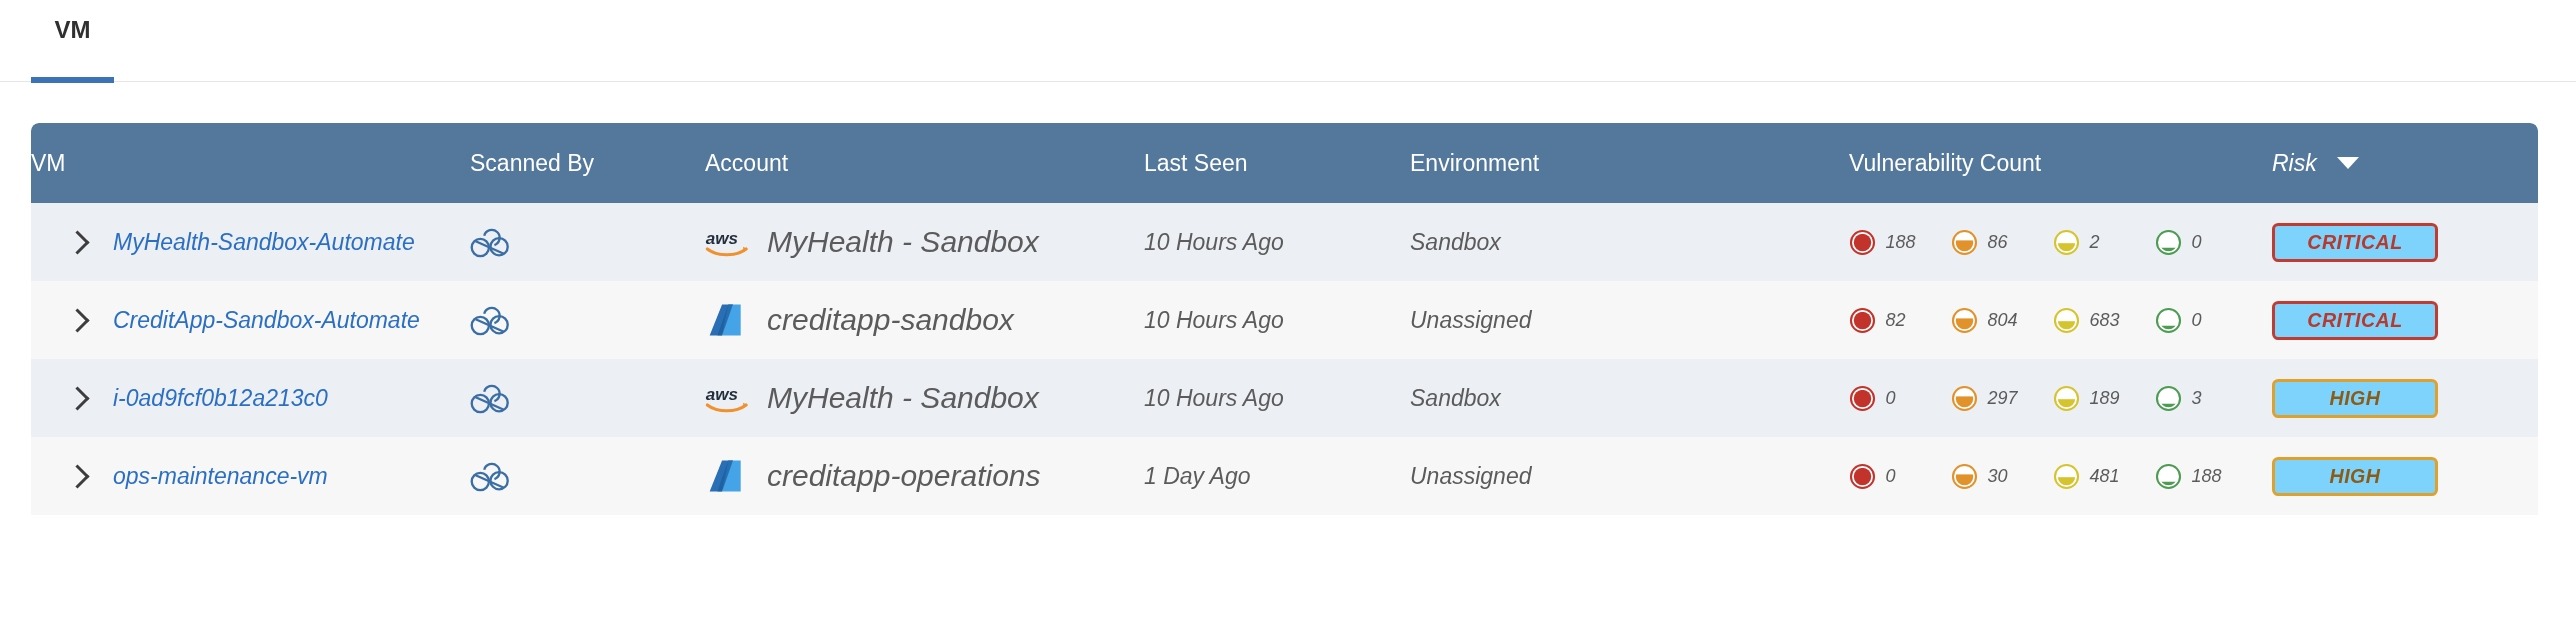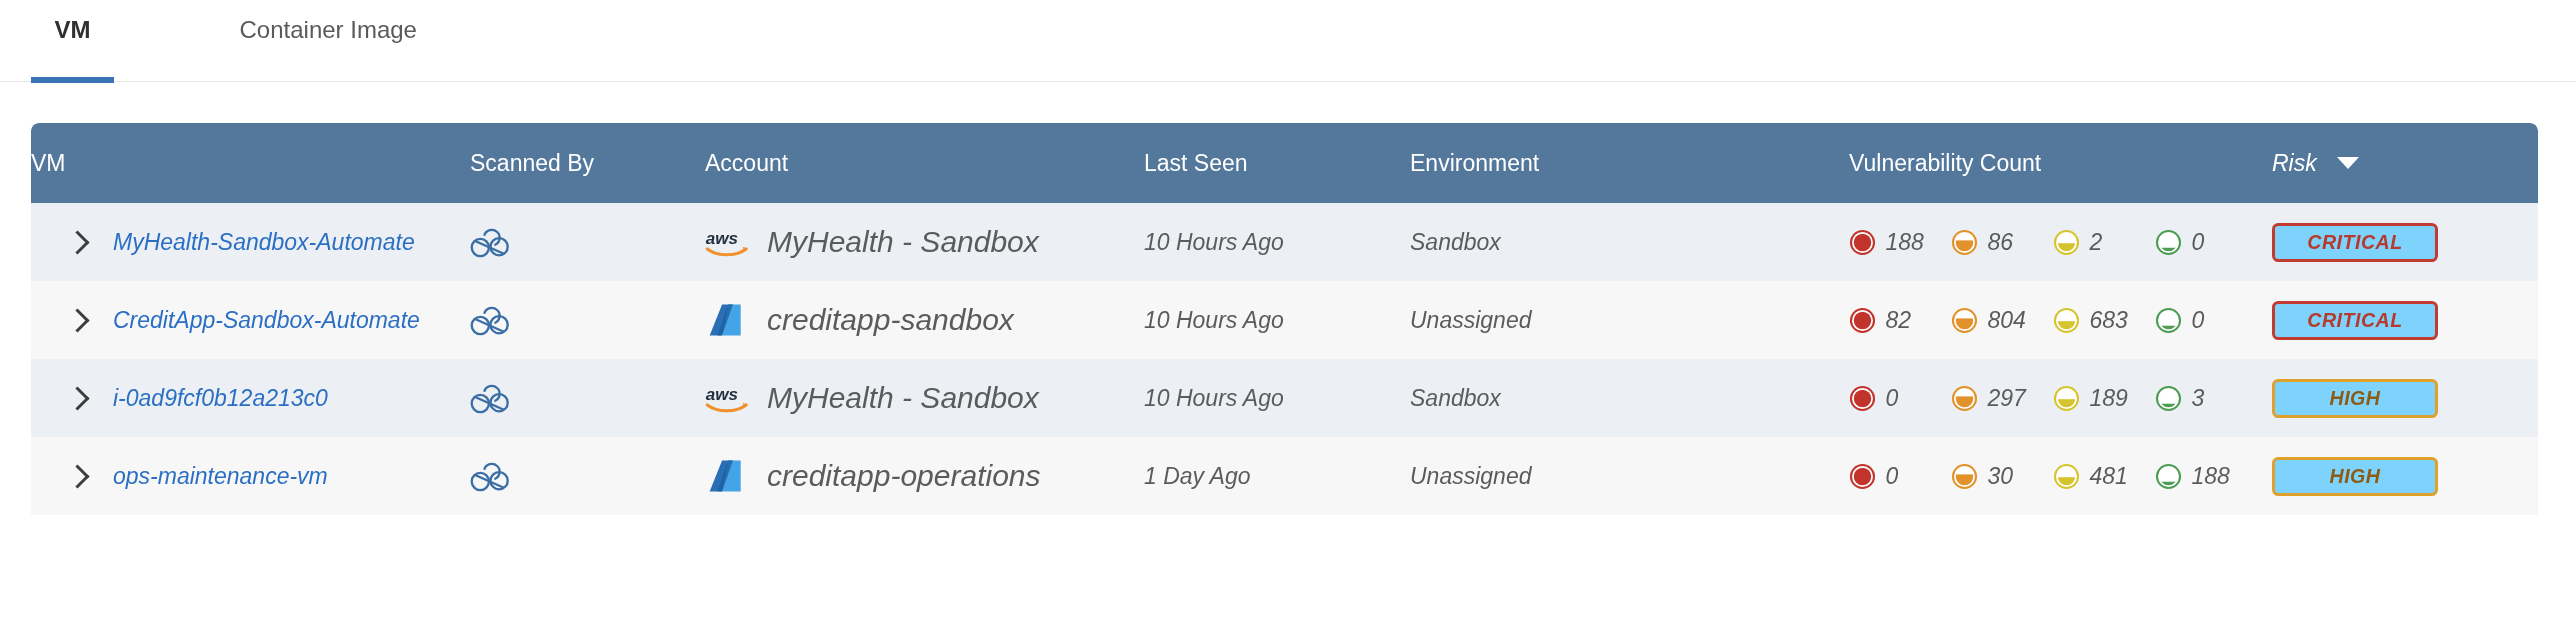--- a/index.html
+++ b/index.html
@@ -124,21 +124,21 @@
 
   
   .acct-cell { display: flex; align-items: center; gap: 17px; }
   .cloud-logo { width: 45px; height: 38px; flex: none; display: block; }
   .acct-name { font-size: 30px; color: #5b5b5b; }
 
   
   .vuln-cell { display: flex; align-items: center; }
   .vgroup { display: flex; align-items: center; gap: 9.4px; width: 102px; }
   .sev-icon { width: 27px; height: 27px; flex: none; display: block; }
-  .vnum { font-size: 23px; color: #5b5b5b; }
+  .vnum { font-size: 18px; color: #5b5b5b; }
 
   
   .risk-cell { display: flex; align-items: center; }
   .badge {
     display: inline-flex;
     align-items: center;
     justify-content: center;
     width: 166px;
     height: 39px;
     border-radius: 6.3px;
@@ -152,23 +152,20 @@
   .badge-high     { border: 3.1px solid #e0a02c; color: #8c5c17; }
 </style>
 </head>
 <body>
 
 <div class="tabbar">
   <div class="tab active">
     <span>VM</span>
   </div>
   <div class="tab-gap"></div>
-  <div class="tab">
-    <span>Container Image</span>
-  </div>
 </div>
 
 <div class="table-wrap">
   <table class="tbl">
     <thead>
       <tr>
         <th class="c-vm hdr-vm">
           <span>VM</span>
         </th>
         <th class="c-scan hdr-scan">

